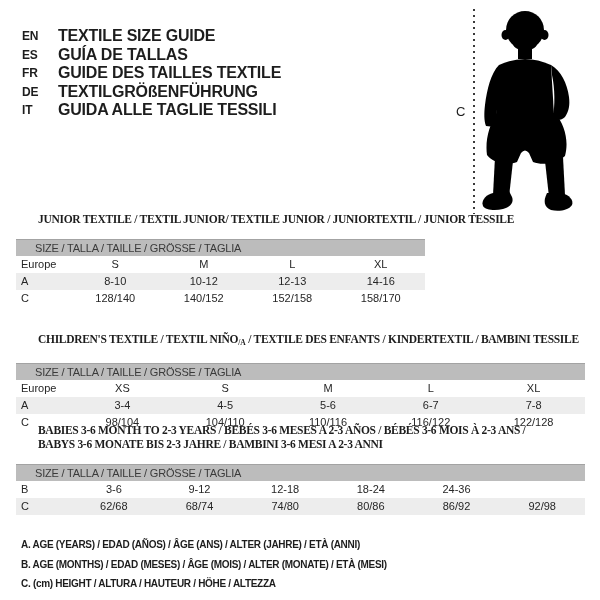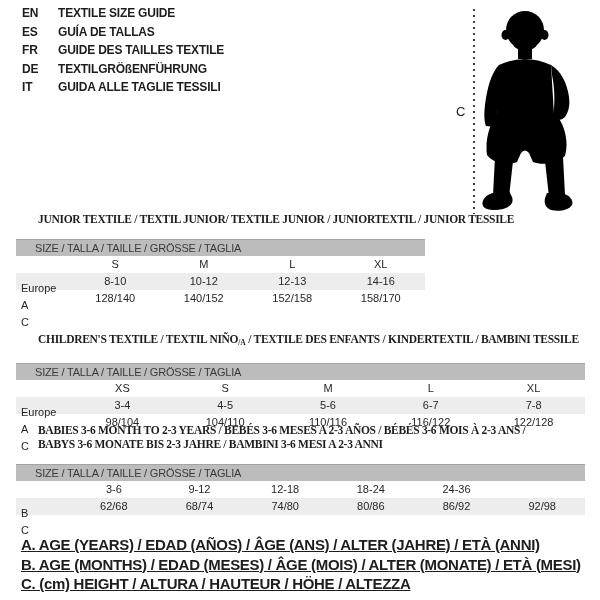--- a/index.html
+++ b/index.html
@@ -1,24 +1,24 @@
 <!DOCTYPE html>
 <html><head>
 <meta charset="utf-8">
 <style>
   html,body{margin:0;padding:0;}
   body{
     width:600px;height:600px;position:relative;background:#ffffff;
     font-family:"Liberation Sans", sans-serif;color:#1d1d1d;overflow:hidden;
   }
   
-  .lang-list{position:absolute;left:22px;top:4px;}
+  .lang-list{position:absolute;left:22px;top:27px;}
   .lang-row{display:flex;height:18.5px;line-height:18.5px;}
   .lang-code{width:36px;font-weight:bold;font-size:12px;letter-spacing:-0.2px;}
-  .lang-label{font-weight:bold;font-size:12px;letter-spacing:-0.2px;white-space:nowrap;}
+  .lang-label{font-weight:bold;font-size:16px;letter-spacing:-0.2px;white-space:nowrap;}
 
   
   .figure-area{position:absolute;left:455px;top:6px;width:142px;height:212px;}
   .measure-line{
     position:absolute;left:18px;top:3px;width:2px;height:205px;
     background-image:repeating-linear-gradient(to bottom,#3a3a3a 0px,#3a3a3a 2.5px,transparent 2.5px,transparent 6px);
   }
   .measure-label{position:absolute;left:1px;top:99px;font-size:13px;line-height:14px;}
   .silhouette{position:absolute;left:26px;top:3px;width:98px;height:205px;}
 
@@ -34,26 +34,26 @@
   .tbl-title .subscript{font-size:7.5px;vertical-align:-2px;letter-spacing:0;}
   .size-bar{
     height:16px;line-height:16px;background:#bcbcbc;border-top:1px solid #a3a3a3;
     padding-left:19px;font-size:11px;color:#3a3a3a;letter-spacing:-0.2px;
   }
   .trow{height:17px;line-height:17px;font-size:11px;color:#262626;}
   .grid-4{display:grid;grid-template-columns:55px repeat(4,1fr);}
   .grid-5{display:grid;grid-template-columns:55px repeat(5,1fr);}
   .grid-6{display:grid;grid-template-columns:55px repeat(6,1fr);}
   .trow .cell{text-align:center;}
-  .trow .rlabel{text-align:left;padding-left:5px;margin-top:24px;}
+  .trow .rlabel{text-align:left;padding-left:5px;}
   .trow.alt{background:#ededed;}
 
   
   .legend{position:absolute;left:21px;top:535px;}
-  .legend-line{font-weight:bold;font-size:15px;line-height:19.5px;letter-spacing:-0.3px;white-space:nowrap;text-decoration:underline;}
+  .legend-line{font-weight:bold;font-size:10px;line-height:19.5px;letter-spacing:-0.3px;white-space:nowrap;}
 </style>
 </head>
 <body>
 
 <div class="lang-list">
   <div class="lang-row">
     <span class="lang-code">EN</span>
     <span class="lang-label">TEXTILE SIZE GUIDE</span>
   </div>
   <div class="lang-row">

